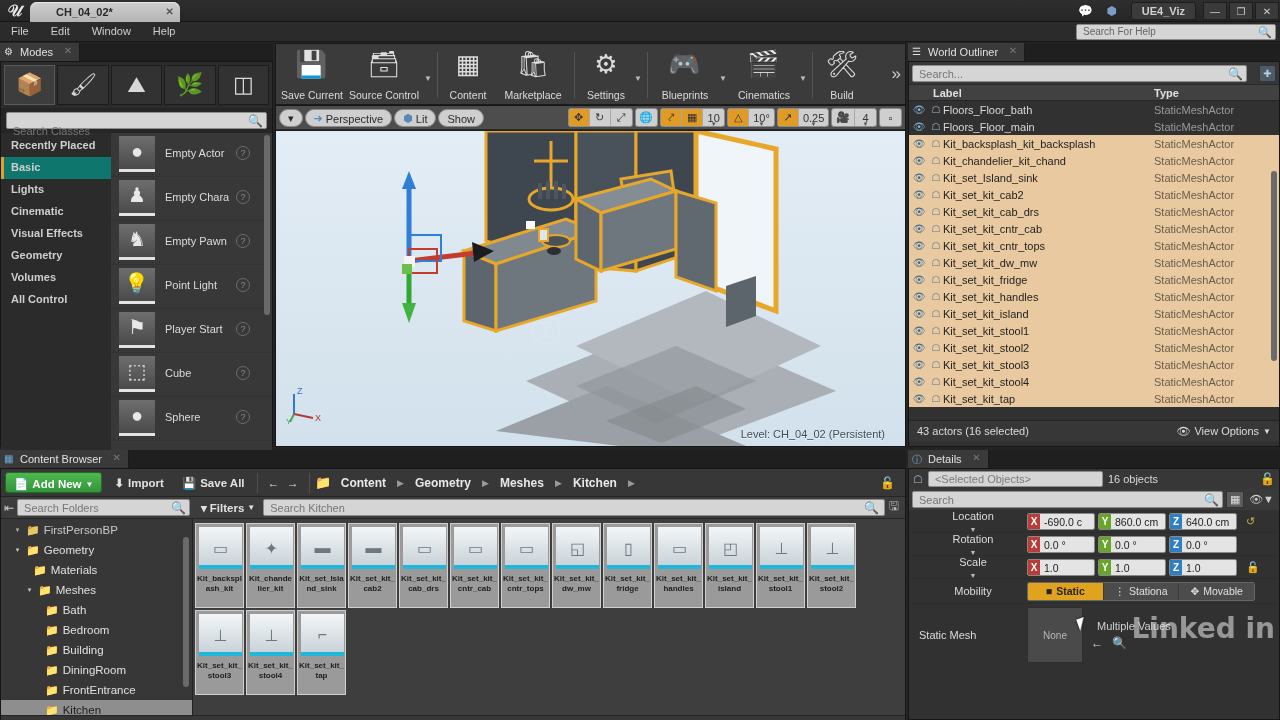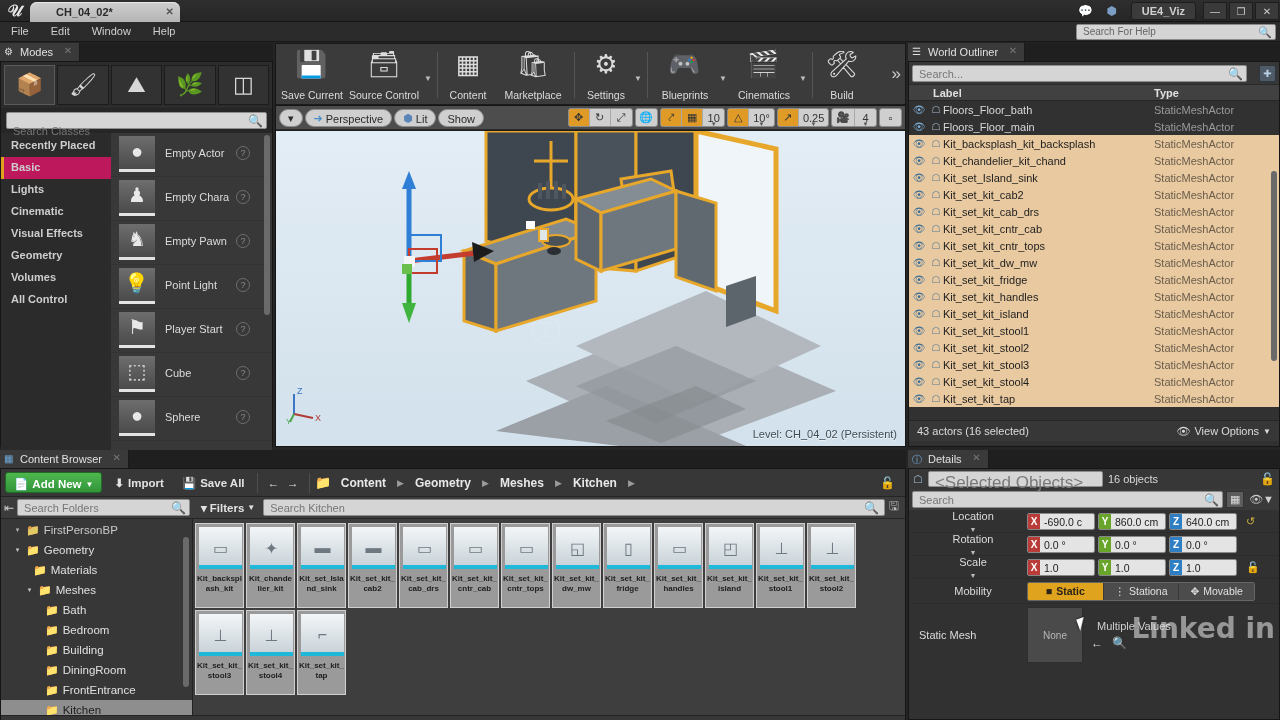--- a/index.html
+++ b/index.html
@@ -90,21 +90,21 @@
     border-radius:2px; color:#767676; font-size:11px; padding:12px 20px 0 6px;
     position:relative;
   }
   .search-classes .mag { position:absolute; right:3px; top:1px; color:#333; font-size:12px; }
   .modes-body { display:flex; height:330px; }
   .cat-list { width:110px; background:#2b2b2b; padding-top:2px; }
   .cat {
     height:22px; padding:4px 0 0 10px; font-size:11px; color:#cecece;
     font-weight:bold; position:relative;
   }
-  .cat.sel { background:#be185d; }
+  .cat.sel { background:#0f766e; }
   .cat.sel:before { content:""; position:absolute; left:0; top:0; width:3px; height:22px; background:#e0a020; }
   .item-list { flex:1; background:#383838; overflow:hidden; position:relative; }
   .pitem { height:44px; position:relative; border-bottom:1px solid #333; }
   .pthumb {
     position:absolute; left:8px; top:3px; width:36px; height:36px;
     background:linear-gradient(#6e6e6e,#4a4a4a);
     border-bottom:3px solid #e3e3e3;
   }
   .pthumb .sh { position:absolute; left:50%; top:46%; transform:translate(-50%,-50%); font-size:20px; color:#e8e8e8; }
   .plabel { position:absolute; left:54px; top:14px; font-size:11px; color:#dcdcdc; }
@@ -150,21 +150,21 @@
     min-width:21px; padding:0 4px; display:flex; align-items:center; justify-content:center;
     color:#333; font-size:11px; border-right:1px solid #a9a9a9; position:relative;
   }
   .vgi:last-child { border-right:none; }
   .vgi.on { background:#e09b26; }
   .vgi .dc { position:absolute; bottom:-1px; left:50%; transform:translateX(-50%); font-size:6px; color:#555; }
 
   .vp-scene { position:absolute; left:0; top:87px; right:0; bottom:0; overflow:hidden;
     background:linear-gradient(#dfeaf2,#d5e3ee); }
   .vp-level {
-    position:absolute; right:8px; bottom:6px; font-size:11px; color:#3e4c57;
+    position:absolute; right:20px; bottom:6px; font-size:11px; color:#3e4c57;
     text-shadow:0 1px 0 rgba(255,255,255,.7);
   }
   .axis-ind { position:absolute; left:10px; bottom:22px; width:40px; height:40px; }
 
   
   .contentbrowser {
     position:absolute; left:0; top:450px; width:906px; height:270px;
     background:#323232; border:1px solid #161616;
   }
   .cb-toolbar { height:28px; background:#373737; border-bottom:1px solid #242424;
@@ -265,21 +265,21 @@
   }
 
   
   .details {
     position:absolute; left:908px; top:450px; width:372px; height:270px;
     background:#313131; border:1px solid #161616;
   }
   .d-sel { height:20px; background:#373737; display:flex; align-items:center; padding:0 4px; gap:5px; }
   .d-selbox {
     width:175px; height:16px; background:#d5d5d5; border:1px solid #8d8d8d; border-radius:2px;
-    color:#7a7a7a; font-size:17px; padding:1px 6px 0;
+    color:#7a7a7a; font-size:11px; padding:1px 6px 0;
   }
   .d-cnt { font-size:11px; color:#d8d8d8; }
   .d-lock { margin-left:auto; color:#c8c8c8; font-size:12px; }
   .d-search { height:21px; background:#3a3a3a; display:flex; align-items:center; padding:2px 3px; gap:3px; }
   .d-sin {
     flex:1; height:17px; background:#d5d5d5; border:1px solid #8d8d8d; border-radius:2px;
     color:#767676; font-size:11px; padding:2px 20px 0 6px; position:relative;
   }
   .d-sin .mag { position:absolute; right:3px; top:1px; color:#333; font-size:12px; }
   .d-gridbtn { width:18px; height:17px; background:#5c5c5c; border:1px solid #333;

